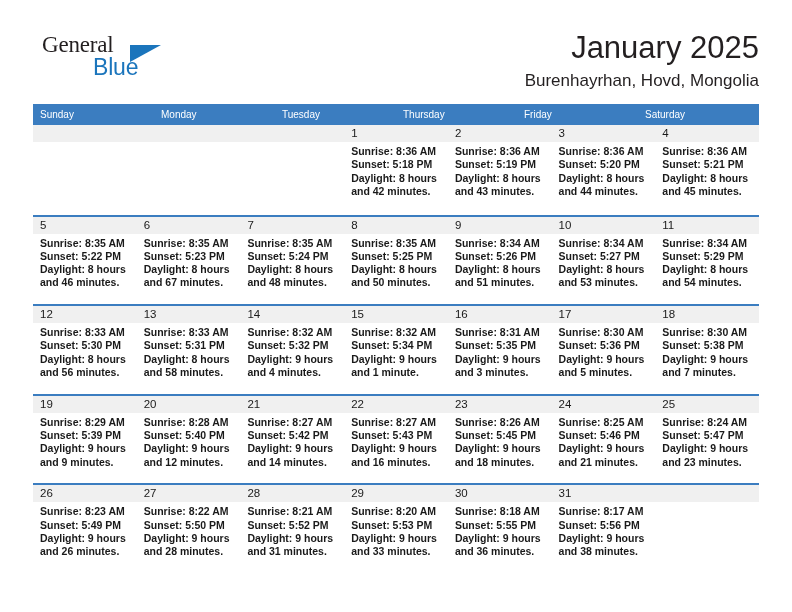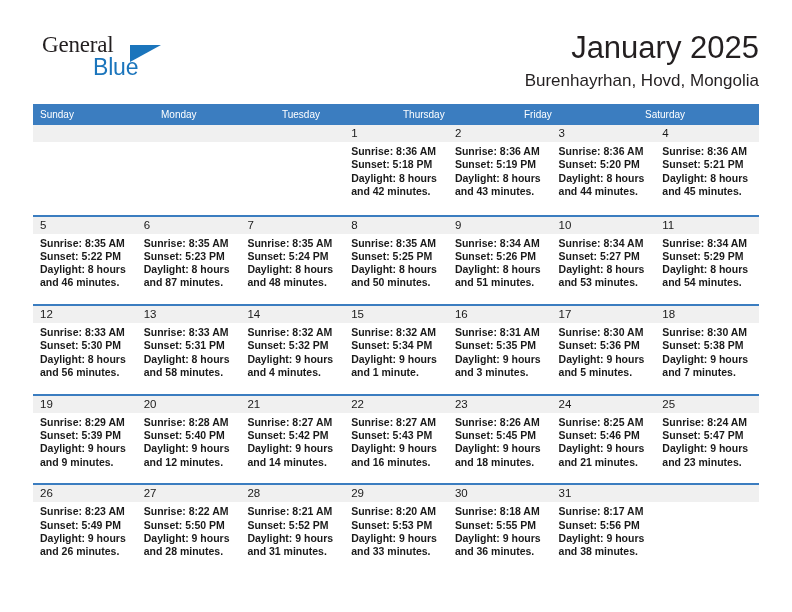--- a/index.html
+++ b/index.html
@@ -229,21 +229,21 @@
               <div>Daylight: 8 hours</div>
               <div>and 46 minutes.</div>
             </div>
           </div>
           <div class="day">
             <div class="day-head">6</div>
             <div class="day-body">
               <div>Sunrise: 8:35 AM</div>
               <div>Sunset: 5:23 PM</div>
               <div>Daylight: 8 hours</div>
-              <div>and 87 minutes.</div>
+              <div>and 67 minutes.</div>
             </div>
           </div>
           <div class="day">
             <div class="day-head">7</div>
             <div class="day-body">
               <div>Sunrise: 8:35 AM</div>
               <div>Sunset: 5:24 PM</div>
               <div>Daylight: 8 hours</div>
               <div>and 48 minutes.</div>
             </div>

